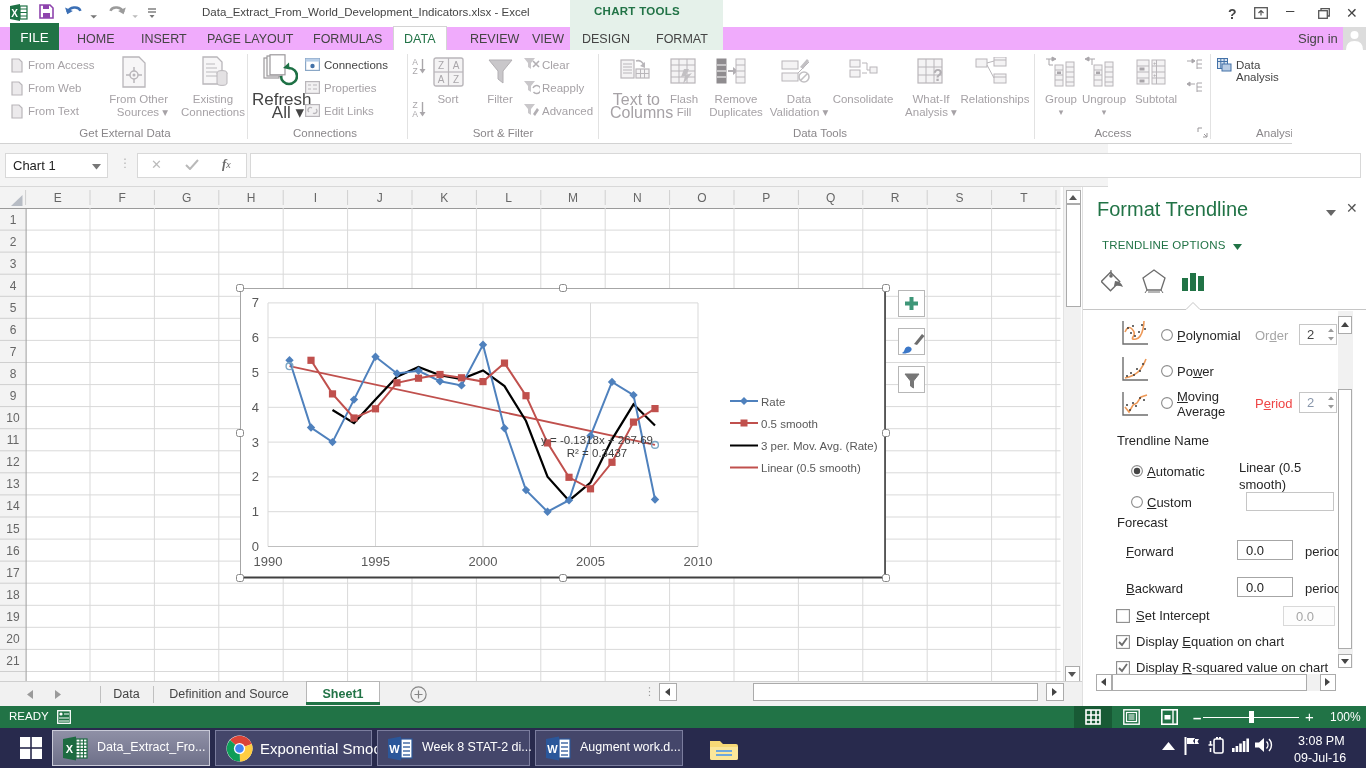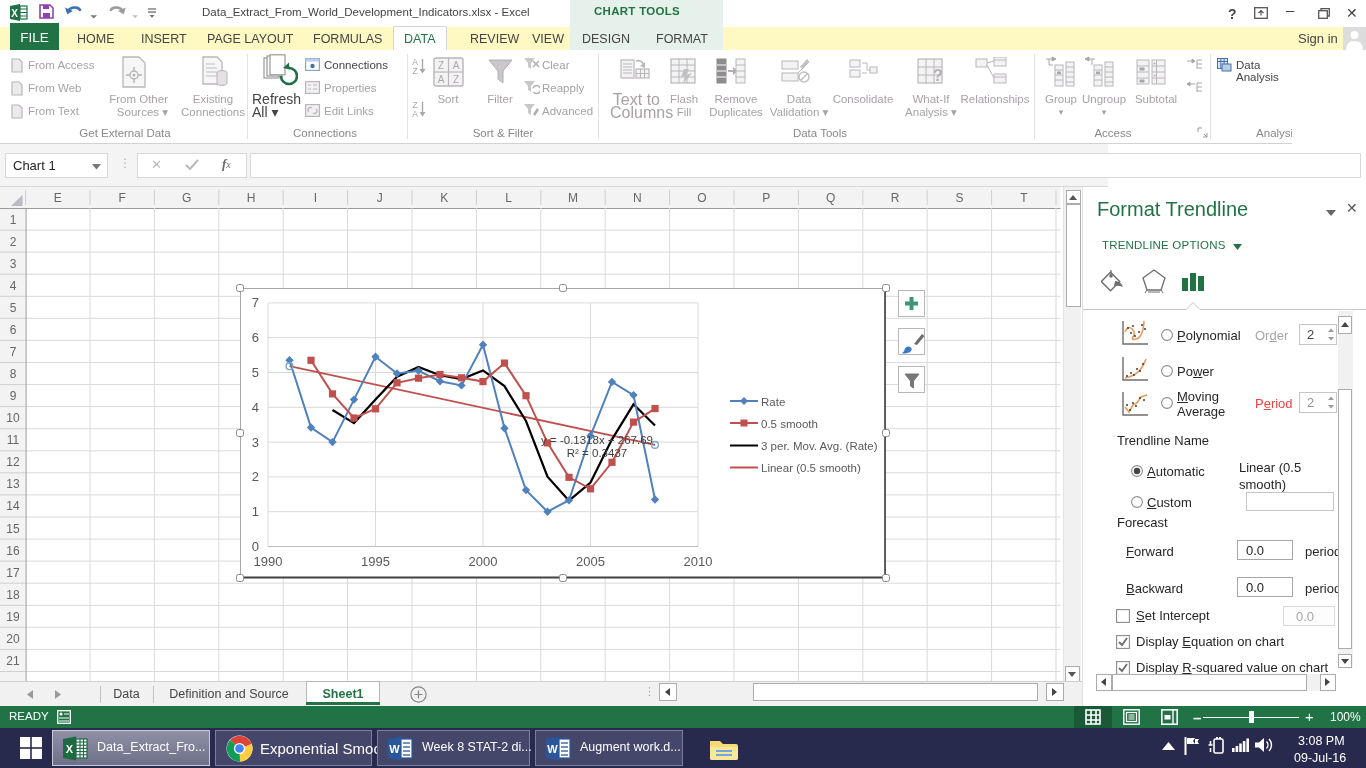--- a/index.html
+++ b/index.html
@@ -45,21 +45,21 @@
 <rect x="0.7" y="0.7" width="12.6" height="10.6" fill="none" stroke="#555" stroke-width="1.3"></rect>
 <path d="M7 8.5 v-5 M4.5 6 L7 3.5 L9.5 6" stroke="#555" stroke-width="1.2" fill="none"></path>
       </svg>
 <div class="ab" style="left:1286px;top:1px;font-size:15px;color:#444">–</div>
 <svg class="ab" style="left:1318px;top:8px" width="12" height="11" viewBox="0 0 12 11">
 <rect x="0.7" y="2.7" width="8.6" height="7.6" fill="none" stroke="#555" stroke-width="1.3"></rect>
 <path d="M3 2.5 V0.7 H11.3 V8 H9.7" fill="none" stroke="#555" stroke-width="1.3"></path>
       </svg>
 <div class="ab" style="left:1346px;top:5px;font-size:14px;color:#444">✕</div>
 </div>
-<div class="ab" style="left:0;top:27px;width:1366px;height:23px;background:#fef9c3">
+<div class="ab" style="left:0;top:27px;width:1366px;height:23px;background:#f0abfc">
 <div class="ab" style="left:570px;top:0;width:153px;height:23px;background:#e5f1ea"></div>
 <div class="ab" style="left:10px;top:-4px;width:49px;height:27px;background:#217346;color:#fff;font-size:13.5px" class2="ctr">
         <div style="text-align:center;margin-top:7px">FILE</div>
       </div>
 <div class="ab" style="left:77px;top:5px;font-size:12.5px;color:#444">HOME</div>
 <div class="ab" style="left:141px;top:5px;font-size:12.5px;color:#444">INSERT</div>
 <div class="ab" style="left:207px;top:5px;font-size:12.5px;color:#444">PAGE LAYOUT</div>
 <div class="ab" style="left:313px;top:5px;font-size:12.5px;color:#444">FORMULAS</div>
 <div class="ab" style="left:470px;top:5px;font-size:12.5px;color:#444">REVIEW</div>
 <div class="ab" style="left:532px;top:5px;font-size:12.5px;color:#444">VIEW</div>
@@ -111,21 +111,21 @@
 <div class="ab" style="left:55px;top:77px;width:140px;text-align:center;font-size:11.5px;color:#8a878a">Get External Data</div>
 <div class="ab" style="left:247px;top:4px;width:1px;height:85px;background:#e2e2e2"></div>
 <svg class="ab" style="left:262px;top:4px" width="36" height="38" viewBox="0 0 36 38">
 <rect x="2" y="4" width="15" height="20" fill="#fbfbfb" stroke="#9b989b" stroke-width="1.2"></rect>
 <rect x="5" y="2" width="15" height="20" fill="#fbfbfb" stroke="#9b989b" stroke-width="1.2"></rect>
 <rect x="8" y="0.8" width="15" height="20" fill="#fff" stroke="#9b989b" stroke-width="1.2"></rect>
 <path d="M27 14 a8 8 0 1 1 -8 8" fill="none" stroke="#1e7145" stroke-width="2.6"></path>
 <path d="M27 8.5 L27.5 15.5 L21 14 Z" fill="#1e7145"></path>
 <path d="M13 28 a8 8 0 0 0 14 3" fill="none" stroke="#1e7145" stroke-width="0"></path>
       </svg>
-<div class="ab" style="left:252px;top:43px;width:52px;text-align:left;font-size:14px;color:#444;line-height:13px">Refresh<br>All ▾</div>
+<div class="ab" style="left:252px;top:43px;width:52px;text-align:right;font-size:17px;color:#444;line-height:13px">Refresh<br>All ▾</div>
 <svg class="ab" style="left:305px;top:8px" width="15" height="13" viewBox="0 0 15 13">
 <rect x="0.6" y="0.6" width="13.8" height="11.8" fill="#fff" stroke="#8aa7c6" stroke-width="1.2"></rect>
 <rect x="0.6" y="0.6" width="13.8" height="3" fill="#b9cfe8"></rect>
         <circle cx="7.5" cy="8" r="2.2" fill="#4472a8"></circle>
       </svg>
 <div class="ab" style="left:324px;top:9px;font-size:11.5px;color:#444">Connections</div>
 <svg class="ab" style="left:305px;top:31px" width="15" height="13" viewBox="0 0 15 13">
 <rect x="0.6" y="0.6" width="13.8" height="11.8" fill="#f2f1f2" stroke="#b9b6ba" stroke-width="1.2"></rect>
 <line x1="3" y1="4" x2="6" y2="4" stroke="#b9b6ba"></line>
         <line x1="8" y1="4" x2="12" y2="4" stroke="#b9b6ba"></line>

